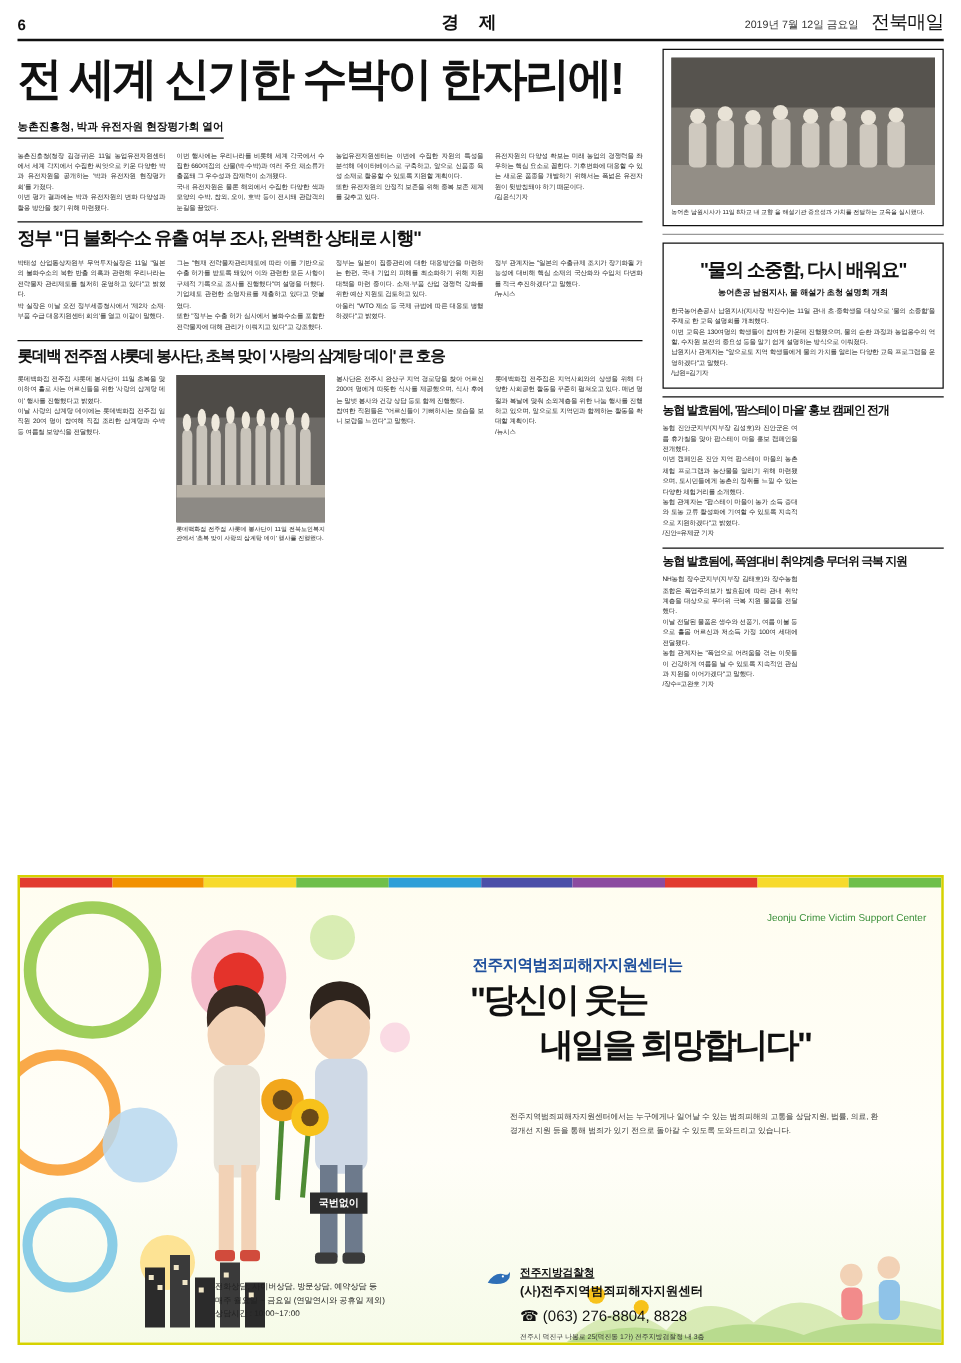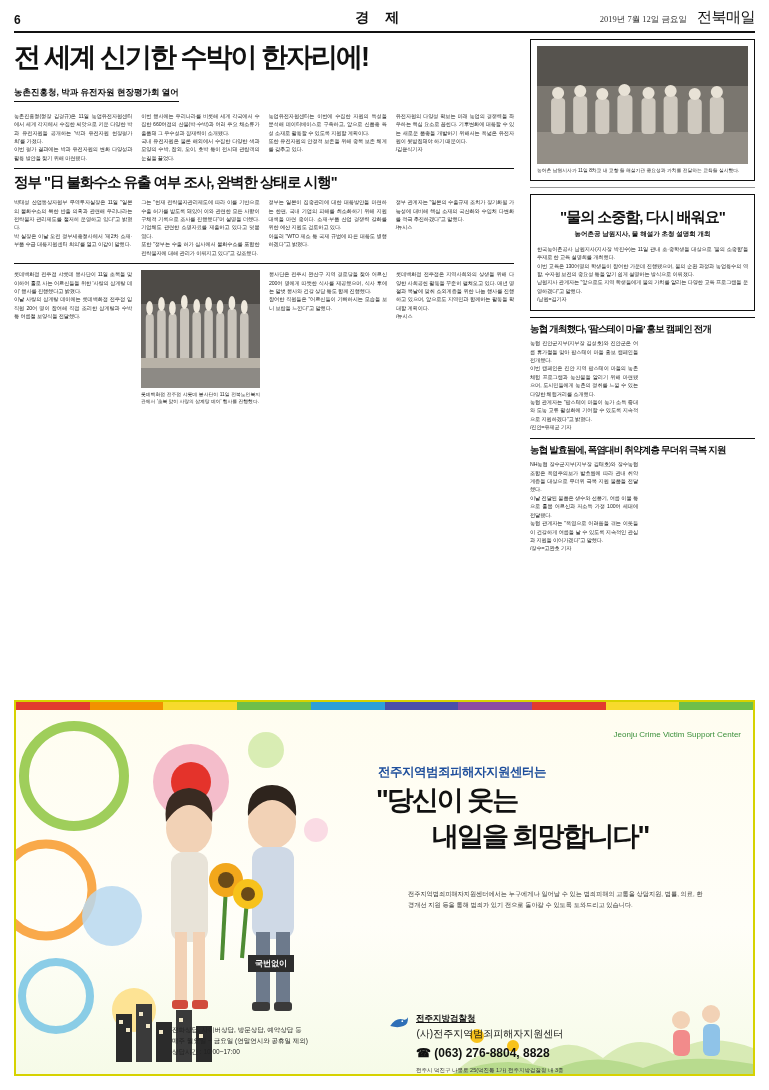--- a/index.html
+++ b/index.html
@@ -17,21 +17,21 @@
   
   .masthead {
     display:flex; align-items:flex-end; justify-content:space-between;
     padding: 8px 0 4px 0;
     border-bottom: 2px solid #111;
     margin-bottom: 6px;
   }
   .masthead .pageno { font-size: 12px; font-weight:bold; }
   .masthead .section { font-size: 14px; font-weight: bold; letter-spacing: 6px; margin-left: 140px;}
   .masthead .right { display:flex; align-items:flex-end; gap:10px; }
-  .masthead .date { font-size: 8.5px; color:#333; padding-bottom:1px;font-family:Liberation Serif, serif;}
+  .masthead .date { font-size: 8.5px; color:#333; padding-bottom:1px;}
   .masthead .brand { font-size: 15px; font-weight:normal; letter-spacing:-0.5px;}
 
   
   .hl {
     font-weight: bold;
     letter-spacing: -1px;
     line-height: 1.1;
   }
   .body-col {
     font-size: 5.2px;
@@ -44,21 +44,21 @@
   
   .main-area { position:relative; }
 
   .left-zone { width: 500px; float:left; }
   .right-zone { width: 225px; float:right; }
 
   .rule-h { border-top:1px solid #111; margin: 6px 0; }
   .rule-h.thin { border-top:1px solid #999; }
 
   
-  .story1 .headline { font-size: 27px; letter-spacing:-2px; margin: 4px 0 8px 0; }
+  .story1 .headline { font-size: 36px; letter-spacing:-2px; margin: 4px 0 8px 0; }
   .story1 .subhead { font-size: 8.5px; font-weight:bold; border-bottom:1px solid #111; display:inline-block; padding-bottom:2px; margin-bottom:6px;}
   .cols4 { display:flex; gap:9px; }
   .cols4 > div { flex:1; }
   .cols2 { display:flex; gap:9px; }
   .cols2 > div { flex:1; }
 
   
   .story2 .headline { font-size: 14.5px; letter-spacing:-1px; margin:5px 0 7px 0; }
   
   .story3 .headline { font-size: 12.5px; letter-spacing:-1px; margin:5px 0 7px 0; }
@@ -91,22 +91,22 @@
   .ad-center-title { position:absolute; left:362px; top:62px; font-size:12.5px; font-weight:bold; color:#1f4f9c; letter-spacing:-0.5px;}
   .ad-quote { position:absolute; left:360px; top:80px; font-size:27px; font-weight:bold; color:#111; letter-spacing:-2px; line-height:1.35;}
   .ad-quote .l2 { margin-left:56px; }
   .ad-desc { position:absolute; left:392px; top:186px; width:300px; font-size:6.2px; line-height:1.85; color:#333;}
   .ad-phonebox { position:absolute; left:232px; top:250px; width:180px; }
   .ad-phonelabel { display:inline-block; background:#2d2d2d; color:#fff; font-size:8px; padding:3px 7px; font-weight:bold;font-family:Liberation Serif, serif;}
   .ad-phone { font-size:25px; font-weight:bold; color:#e2231a; letter-spacing:-1px; margin-top:4px;}
   .ad-hours { position:absolute; left:156px; top:322px; font-size:6.5px; line-height:1.7; color:#222;}
   .ad-org { position:absolute; left:400px; top:310px; font-size:6.5px; line-height:1.6;}
   .ad-org .org1 { font-size:8.5px; font-weight:bold;text-decoration:underline;}
-  .ad-org .org2 { font-size:10px; font-weight:normal;text-align:center;}
-  .ad-org .tel { font-size:12px; font-weight:bold; margin-top:2px;}
+  .ad-org .org2 { font-size:10px; font-weight:bold;}
+  .ad-org .tel { font-size:12px; font-weight:normal; margin-top:2px;}
   .ad-org .addr { font-size:5.5px; color:#333; margin-top:3px; line-height:1.6;}
   .bird { position:absolute; left:372px; top:312px; width:22px; height:22px;}
 </style>
 </head>
 <body>
 
 <div class="page">
 
   <div class="masthead">
     <div class="pageno">6</div>
@@ -148,20 +148,21 @@
           <div class="body-col" style="white-space:pre-line">정부는 일본이 집중관리에 대한 대응방안을 마련하는 한편, 국내 기업의 피해를 최소화하기 위해 지원 대책을 마련 중이다. 소재·부품 산업 경쟁력 강화를 위한 예산 지원도 검토하고 있다.
 아울러 "WTO 제소 등 국제 규범에 따른 대응도 병행하겠다"고 밝혔다.</div>
           <div class="body-col" style="white-space:pre-line">정부 관계자는 "일본의 수출규제 조치가 장기화될 가능성에 대비해 핵심 소재의 국산화와 수입처 다변화를 적극 추진하겠다"고 말했다.
 /뉴시스</div>
         </div>
       </div>
 
       <div class="rule-h"></div>
 
       <div class="story3">
+        <div class="headline hl">롯데백 전주점 샤롯데 봉사단, 초복 맞이 '사랑의 삼계탕 데이' 큰 호응</div>
         <div style="display:flex; gap:9px;">
           <div style="width:118px;">
             <div class="body-col" style="white-space:pre-line">롯데백화점 전주점 샤롯데 봉사단이 11일 초복을 맞이하여 홀로 사는 어르신들을 위한 '사랑의 삼계탕 데이' 행사를 진행했다고 밝혔다.
 이날 사랑의 삼계탕 데이에는 롯데백화점 전주점 임직원 20여 명이 참여해 직접 조리한 삼계탕과 수박 등 여름철 보양식을 전달했다.</div>
           </div>
           <div style="flex:1;">
             <div class="photo" style="height:118px;">
               <svg width="100%" height="100%" viewBox="0 0 250 118" preserveAspectRatio="none">
                 <rect width="250" height="118" fill="#6d6a66"></rect>
                 <rect y="0" width="250" height="34" fill="#4e4b47"></rect>
@@ -248,21 +249,21 @@
           <div class="body-col" style="white-space:pre-line">한국농어촌공사 남원지사(지사장 박진수)는 11일 관내 초·중학생을 대상으로 '물의 소중함'을 주제로 한 교육 설명회를 개최했다.
 이번 교육은 130여명의 학생들이 참여한 가운데 진행됐으며, 물의 순환 과정과 농업용수의 역할, 수자원 보전의 중요성 등을 알기 쉽게 설명하는 방식으로 이뤄졌다.
 남원지사 관계자는 "앞으로도 지역 학생들에게 물의 가치를 알리는 다양한 교육 프로그램을 운영하겠다"고 말했다.
 /남원=김기자</div>
         </div>
       </div>
 
       <div class="rule-h"></div>
 
       <div>
-        <div class="rail-head hl">농협 개최했다, '팜스테이 마을' 홍보 캠페인 전개</div>
+        <div class="rail-head hl">농협 발효됨에, '팜스테이 마을' 홍보 캠페인 전개</div>
         <div class="cols2">
           <div class="body-col" style="white-space:pre-line">농협 진안군지부(지부장 김성호)와 진안군은 여름 휴가철을 맞아 팜스테이 마을 홍보 캠페인을 전개했다.
 이번 캠페인은 진안 지역 팜스테이 마을의 농촌체험 프로그램과 농산물을 알리기 위해 마련됐으며, 도시민들에게 농촌의 정취를 느낄 수 있는 다양한 체험거리를 소개했다.
 농협 관계자는 "팜스테이 마을이 농가 소득 증대와 도농 교류 활성화에 기여할 수 있도록 지속적으로 지원하겠다"고 밝혔다.
 /진안=유제균 기자</div>
           <div class="body-col" style="white-space:pre-line">&nbsp;</div>
         </div>
       </div>
 
       <div class="rule-h"></div>

